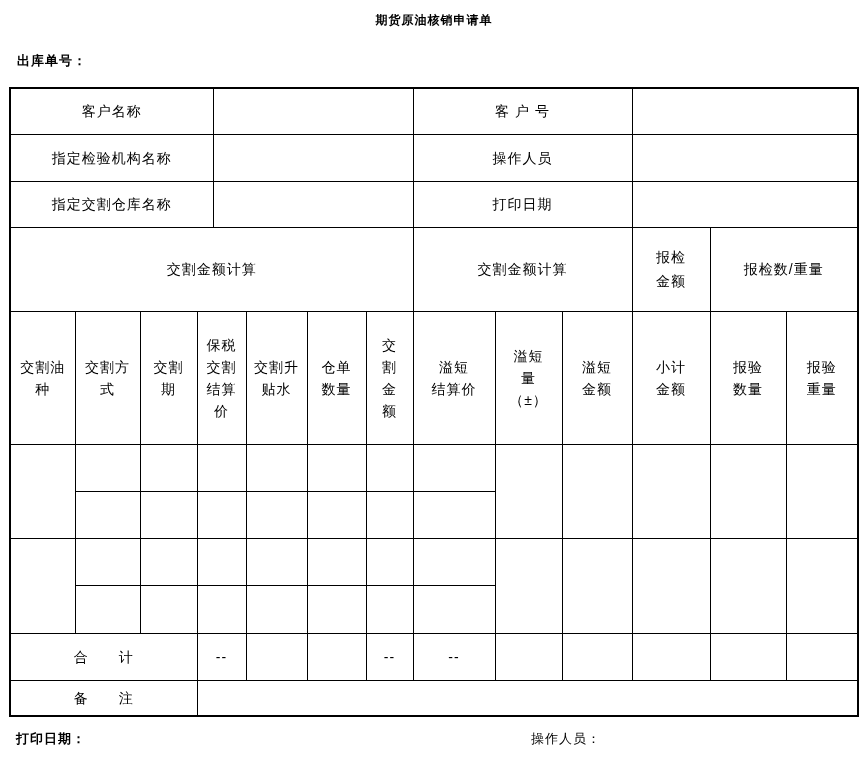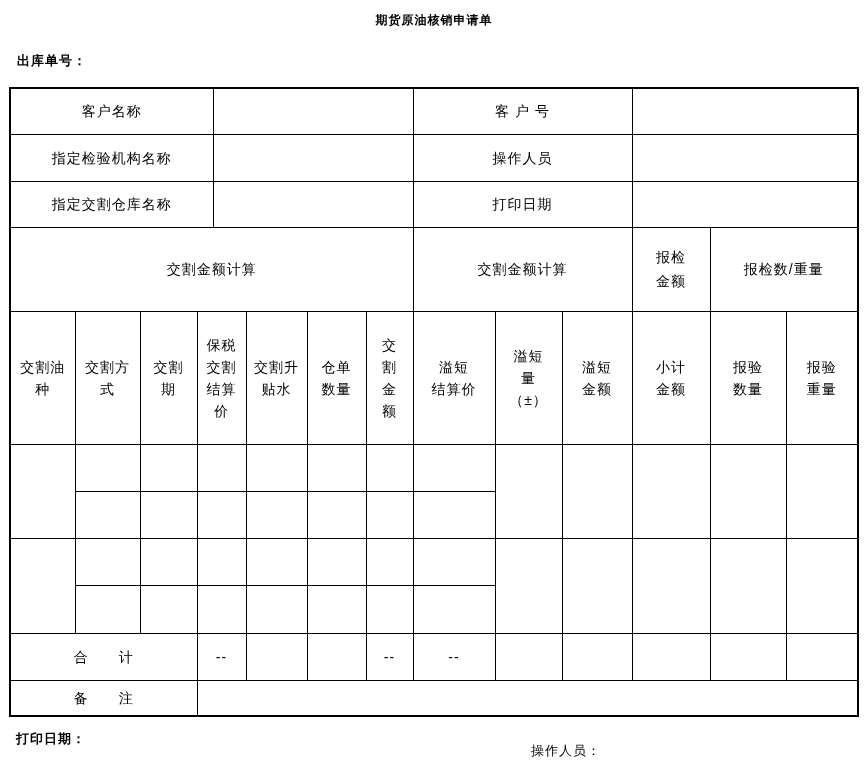--- a/index.html
+++ b/index.html
@@ -9,21 +9,21 @@
   .outbound{margin:23px 0 0 17px;font-size:13px;letter-spacing:1px;height:16px;font-weight:bold;}
   table.form{border-collapse:collapse;table-layout:fixed;margin:19px 0 0 9px;
     border:2px solid #000;width:850px;}
   table.form td{border:1px solid #000;padding:0;font-size:14px;text-align:center;
     vertical-align:middle;white-space:pre-wrap;letter-spacing:1px;overflow:hidden;}
   td.sec{line-height:24px;}
   td.colhead{line-height:22px;}
   td.lbl{line-height:18px;}
   .footer{position:relative;margin-top:13px;font-size:13px;height:18px;letter-spacing:1px;}
   .footer .print{position:absolute;left:16px;top:0;font-weight:bold;}
-  .footer .oper{position:absolute;left:531px;top:12px;}
+  .footer .oper{position:absolute;left:531px;top:0;}
 </style>
 </head>
 <body>
 
 <div class="title">期货原油核销申请单</div>
 
 <div class="outbound">出库单号：</div>
 
 <table class="form">
   <colgroup>

